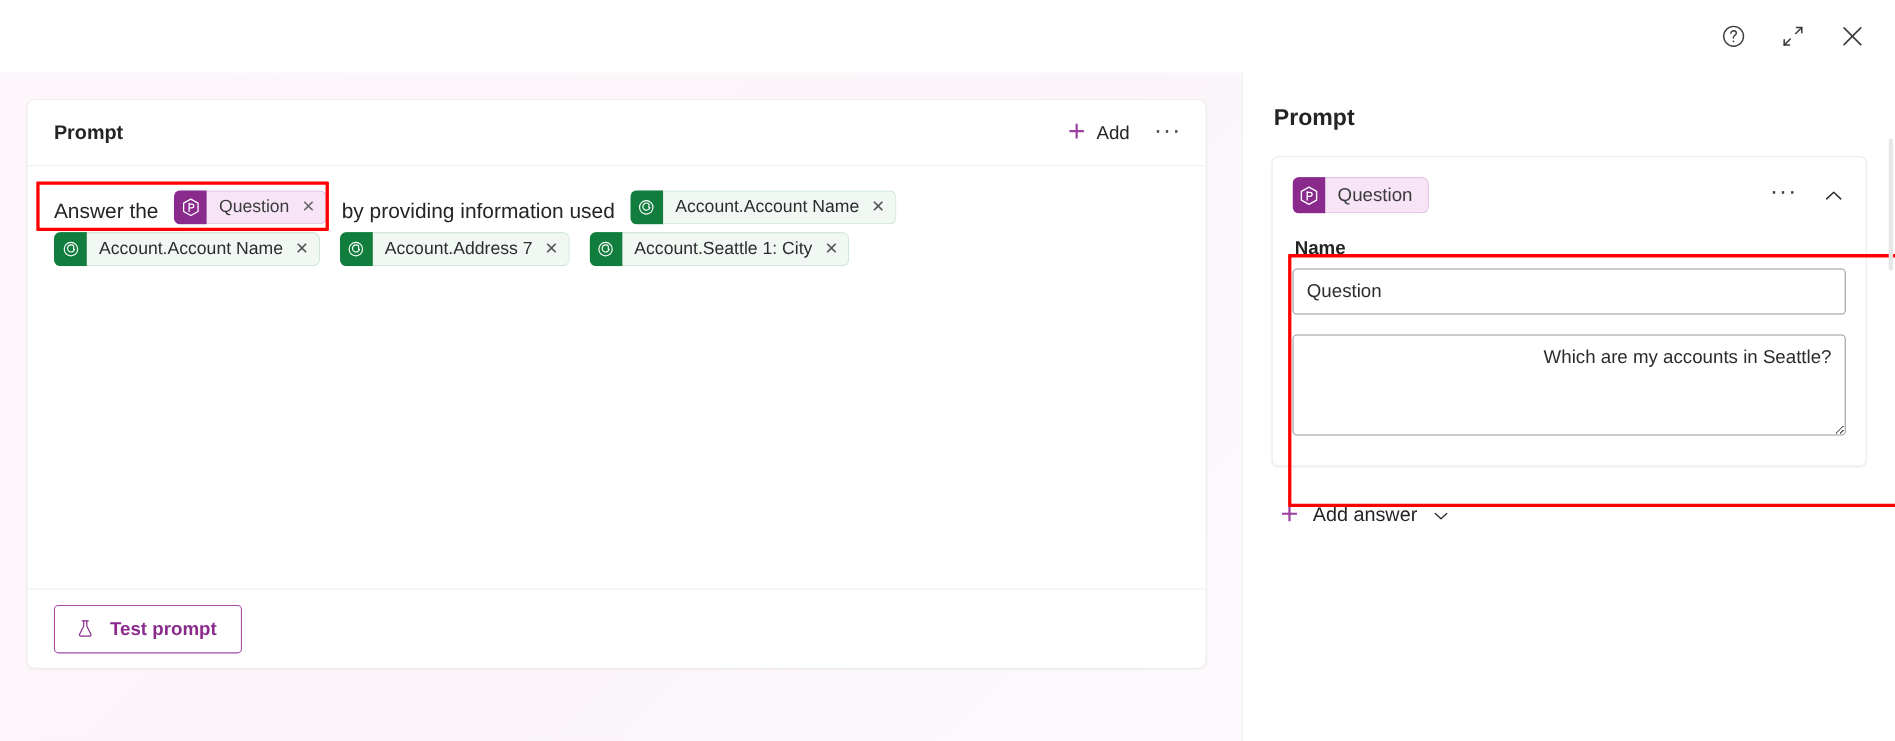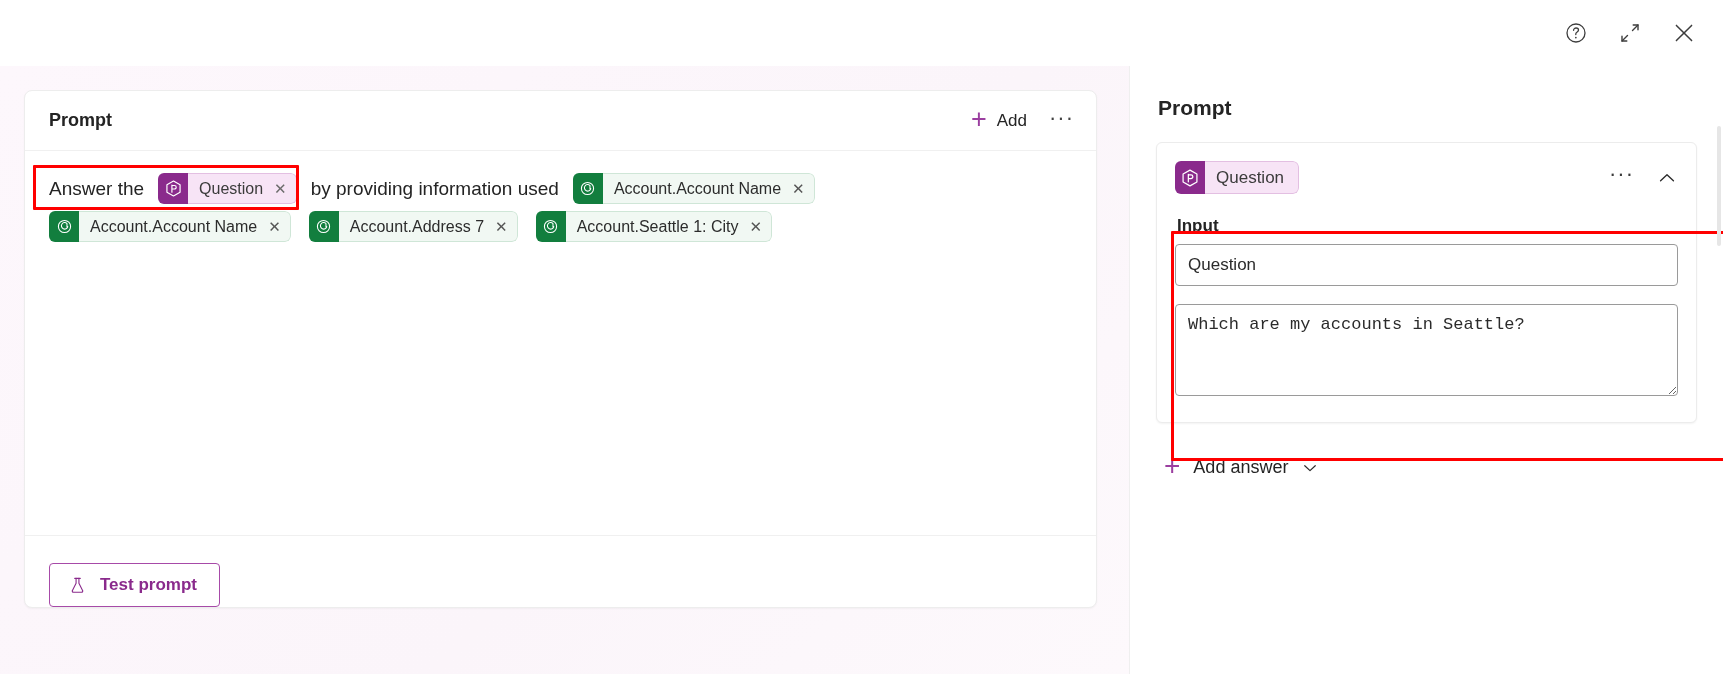--- a/index.html
+++ b/index.html
@@ -78,21 +78,21 @@
   }
 
   .prompt-body {
     flex:1;
     padding:22px 24px 10px 24px;
     position:relative;
   }
 
   .prompt-lines { position:relative; }
   .line {
-    display:flex; align-items:center;
+    display:flex; align-items:flex-end;
     gap:0px;
     flex-wrap:nowrap;
     margin-bottom:7px;
   }
   .line-text {
     font-size:19px; color:#242424; white-space:nowrap;
   }
 
   
   .chip {
@@ -127,21 +127,21 @@
     position:absolute;
     border:3px solid #ff0000;
     pointer-events:none;
     border-radius:1px;
   }
   #hl-prompt { left:8px; top:14px; width:266px; height:45px; }
 
   .prompt-footer {
     height:72px;
     border-top:1px solid #f0f0f0;
-    display:flex; align-items:flex-end;
+    display:flex; align-items:center;
     padding:0 24px;
   }
   .test-btn {
     display:flex; align-items:center; gap:13px;
     border:1px solid #a74aa8;
     border-radius:4px;
     padding:11px 22px 11px 18px;
     color:#8a2a8c; font-size:17px; font-weight:600;
     background:#ffffff; cursor:pointer;
   }
@@ -198,24 +198,25 @@
     font-family:"Liberation Sans", sans-serif;
     background:#ffffff;
     outline:none;
   }
   .gap { height:18px; }
   .text-area {
     width:100%; height:92px;
     border:1px solid #9a9a9a; border-radius:4px;
     padding:9px 12px;
     font-size:17px; color:#2b2b2b;
-    font-family:Liberation Mono, monospace;
+    font-family:Liberation Sans, sans-serif;
     resize:vertical;
     outline:none;
     line-height:1.35;
+    text-align:right;
   }
   #hl-input {
     left:14px; top:88px; width:566px; height:230px;
   }
 
   .add-input-row {
     display:flex; align-items:center; gap:13px;
     margin-top:32px; margin-left:8px;
     cursor:pointer;
     font-size:18px; color:#242424;
@@ -387,21 +388,21 @@
         <div class="card-head-actions">
           <div class="card-ellipsis">···</div>
           <div class="chev">
             <svg width="22" height="22" viewBox="0 0 24 24" fill="none" stroke="#2b2b2b" stroke-width="1.5" stroke-linecap="round" stroke-linejoin="round">
               <path d="M5 15 L12 8.5 L19 15"></path>
             </svg>
           </div>
         </div>
       </div>
 
-      <div class="field-label">Input</div>
+      <div class="field-label">Name</div>
       <input class="text-input" value="Question" style="">
 
       <div class="gap"></div>
 
       <textarea class="text-area" style="">Which are my accounts in Seattle?</textarea>
 
       <div class="highlight-box" id="hl-input"></div>
     </div>
 
     <div class="add-input-row">

